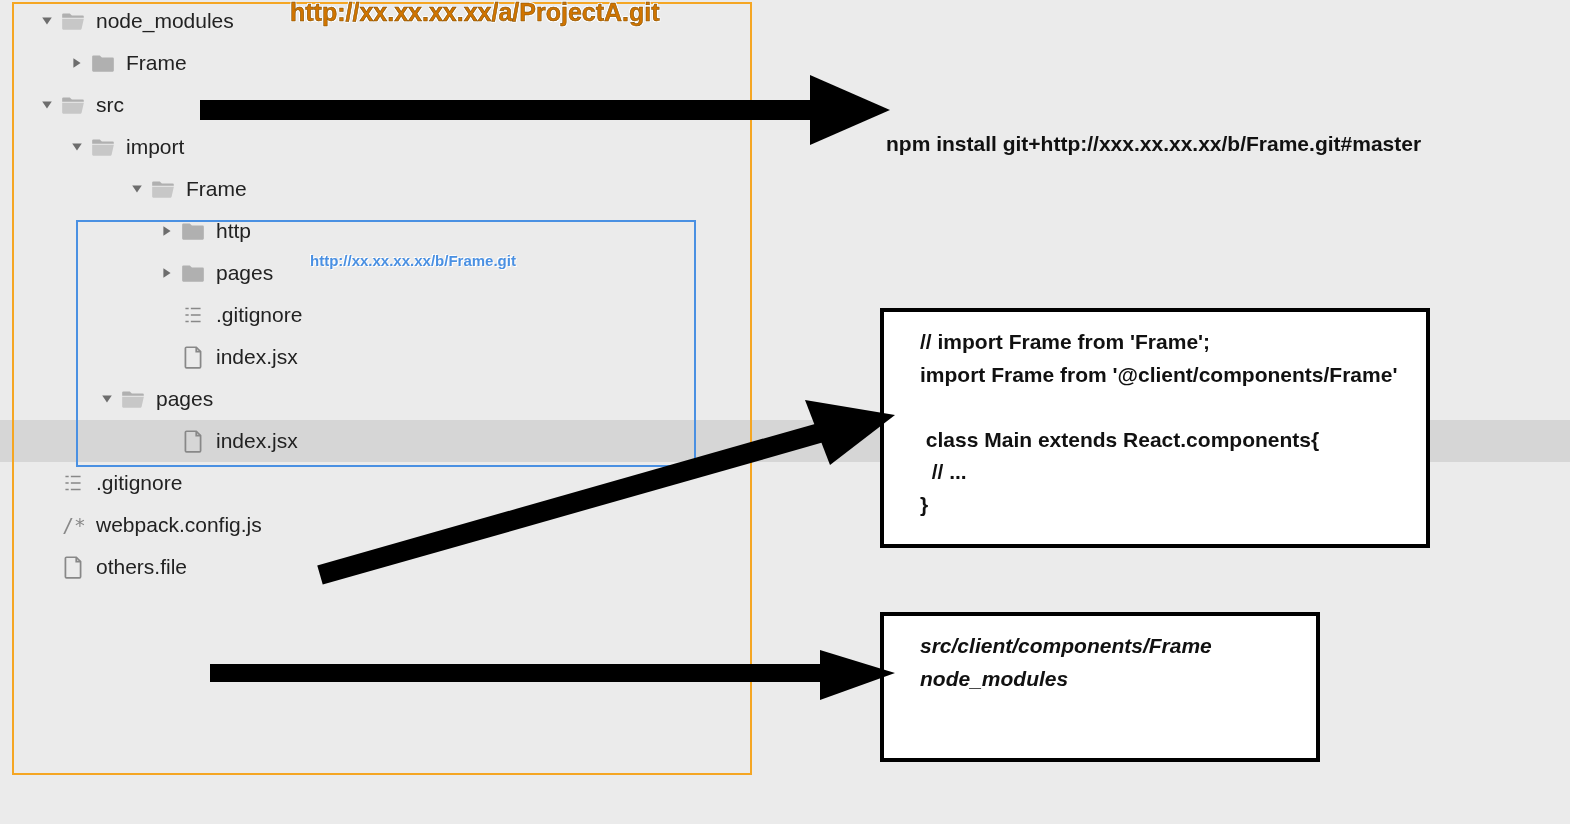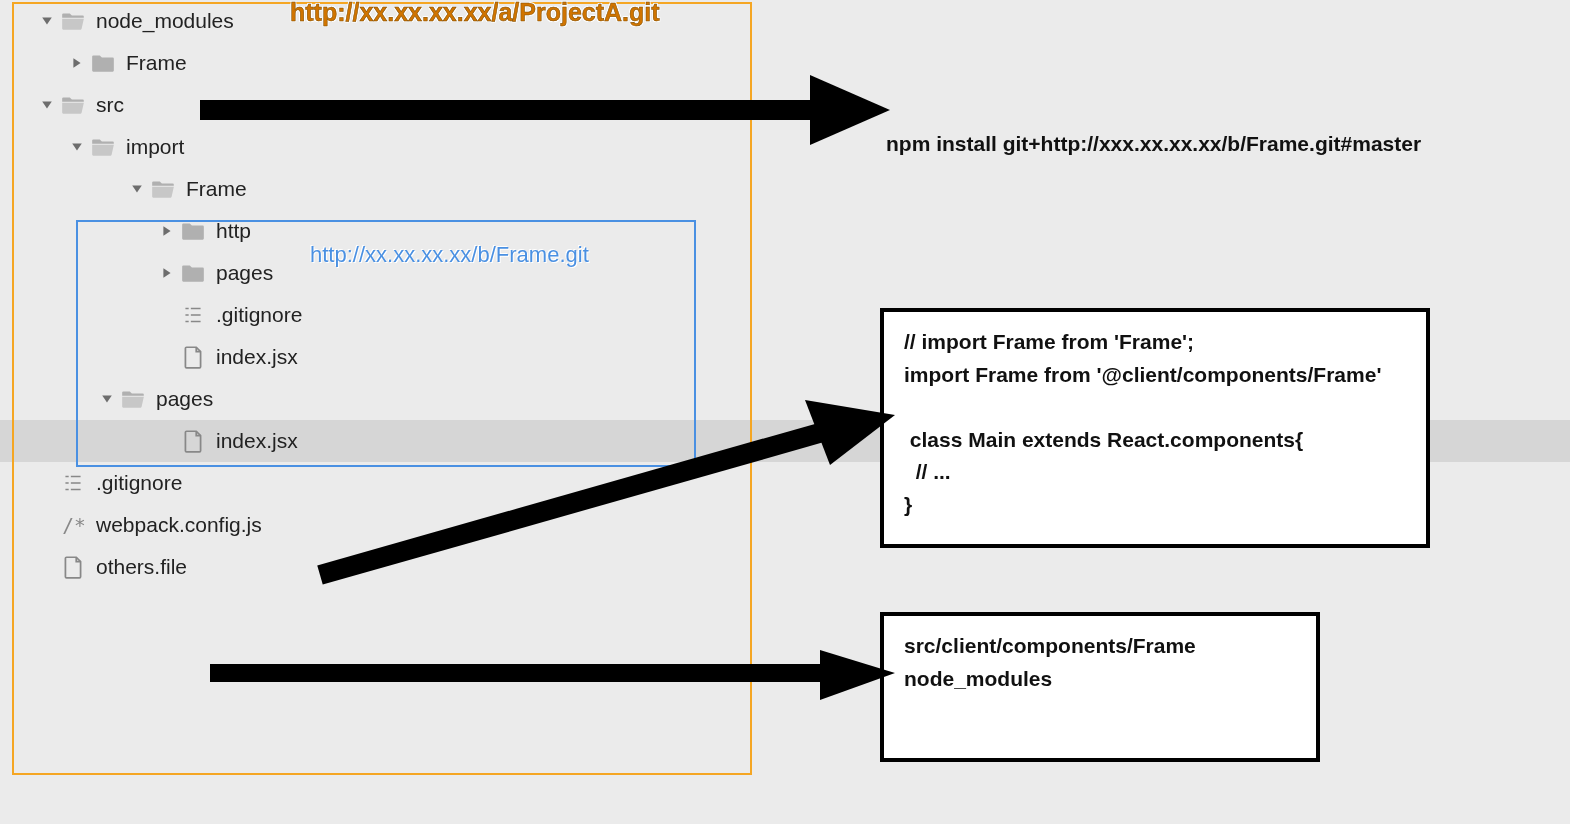--- a/index.html
+++ b/index.html
@@ -65,48 +65,48 @@
     position:absolute;
     left: 290px; top: -2px;
     font-weight: 800;
     font-size: 25px;
     color: #d07400;
     text-shadow: 1px 1px 0 #fff, -1px -1px 0 #fff, 1px -1px 0 #fff, -1px 1px 0 #fff;
     -webkit-text-stroke: 0.5px #7a4a00;
   }
   .annot-blue {
     position:absolute;
-    left: 310px; top: 242px;
-    font-weight: 400;
-    font-size: 22px;
+    left: 310px; top: 252px;
+    font-weight: 700;
+    font-size: 15px;
     color: #4a90e2;
     text-shadow: 1px 1px 0 #fff, -1px -1px 0 #fff;
   }
   .npm-label {
     position:absolute;
     left: 886px; top: 100px;
     font-size: 21px;
     font-weight: 600;
     color:#111;
     margin-top:32px;
   }
   .codebox {
     position:absolute;
     border: 4px solid #000;
     background: #fff;
-    padding: 14px 20px;
+    padding: 14px 36px;
     font-size: 21px;
     font-weight: 600;
     color:#111;
     line-height: 1.55;
     white-space: pre;
     font-family: -apple-system, BlinkMacSystemFont, "Helvetica Neue", Arial, sans-serif;
   }
   .codebox.big { left: 880px; top: 308px; width: 550px; height: 240px; }
-  .codebox.small { left: 880px; top: 612px; width: 440px; height: 150px; }
+  .codebox.small { left: 880px; top: 612px; width: 440px; height: 150px; font-style: italic; }
   .arrow { position:absolute; }
 </style>
 </head>
 <body>
 
 <svg width="0" height="0" style="position:absolute">
   <defs>
     <symbol id="tri-down" viewBox="0 0 10 10">
         <path d="M1 2 L9 2 L5 8 Z"></path>
       </symbol>

